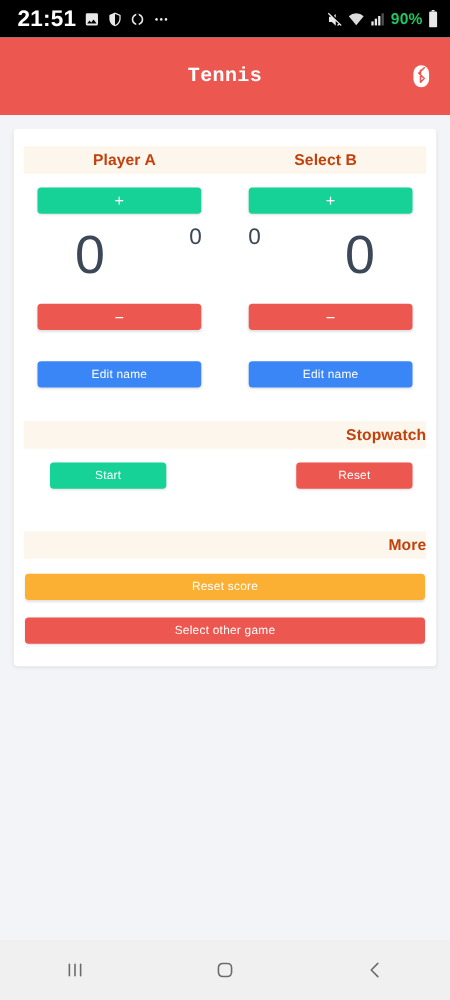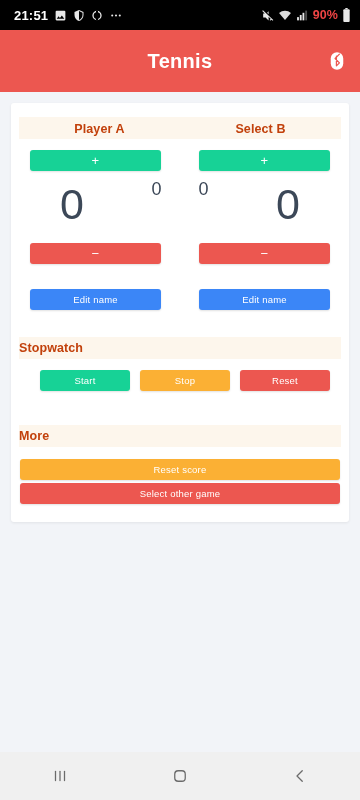--- a/index.html
+++ b/index.html
@@ -25,52 +25,53 @@
     justify-content: space-between;
     padding: 0 9px 0 14px;
     color: #ffffff;
   }
   .status-left {
     display: flex;
     align-items: center;
     gap: 6px;
   }
   .status-time {
-    font-size: 13px;
+    font-size: 18px;
     font-weight: 600;
     letter-spacing: 0.2px;
     color: #ffffff;
   }
   .status-right {
     display: flex;
     align-items: center;
     gap: 4px;
   }
   .status-battery-text {
     font-size: 12.5px;
     font-weight: 600;
-    color: #ef4444;
+    color: #22c55e;
     letter-spacing: 0.1px;
   }
   .sicon { display: block; }
 
   
   .app-bar {
     height: 62px;
     background: #ec5750;
     display: flex;
     align-items: center;
     justify-content: center;
     position: relative;
   }
   .app-title {
     color: #ffffff;
-    font-size: 20px;
+    font-size: 16px;
     font-weight: bold;
     letter-spacing: 0.3px;
+    font-family: Liberation Mono, monospace;
   }
   .bt-btn {
     position: absolute;
     right: 12px;
     top: 50%;
     transform: translateY(-50%);
     width: 22px;
     height: 22px;
     display: flex;
     align-items: center;
@@ -91,21 +92,21 @@
     padding: 14px 0 18px 0;
     box-shadow: 0 1px 3px rgba(0,0,0,0.07);
   }
 
   
   .section-strip {
     background: #fdf6ec;
     height: 22px;
     display: flex;
     align-items: center;
-    justify-content: flex-start;
+    justify-content: flex-end;
     margin: 0 8px;
   }
   .section-strip.players {
     justify-content: space-around;
   }
   .strip-label {
     font-size: 12.5px;
     font-weight: bold;
     color: #c2410c;
     letter-spacing: 0.1px;
@@ -191,21 +192,21 @@
     padding: 0 19px;
     margin-top: 11px;
   }
   .sw-btn { width: 93px; margin-left: 10px; }
 
   
   .strip-more { margin-top: 34px; }
   .more-row { padding: 0 9px; }
   .btn-wide { width: 100%; }
   .row-reset-score { margin-top: 12px; }
-  .row-select-game { margin-top: 3px; }
+  .row-select-game { margin-top: 14px; }
 
   
   .nav-bar {
     position: absolute;
     left: 0;
     bottom: 0;
     width: 360px;
     height: 48px;
     background: #f0f0f0;
     display: flex;
@@ -331,21 +332,20 @@
     <div class="two-col row-edit">
       <button class="btn btn-blue col-btn">Edit name</button>
       <button class="btn btn-blue col-btn">Edit name</button>
     </div>
 
     <div class="section-strip strip-stopwatch">
       <span class="strip-label">Stopwatch</span>
     </div>
     <div class="sw-row">
       <button class="btn btn-green sw-btn">Start</button>
-      <button class="btn btn-orange sw-btn">Stop</button>
       <button class="btn btn-red sw-btn">Reset</button>
     </div>
 
     <div class="section-strip strip-more">
       <span class="strip-label">More</span>
     </div>
     <div class="more-row row-reset-score">
       <button class="btn btn-orange btn-wide">Reset score</button>
     </div>
     <div class="more-row row-select-game">

